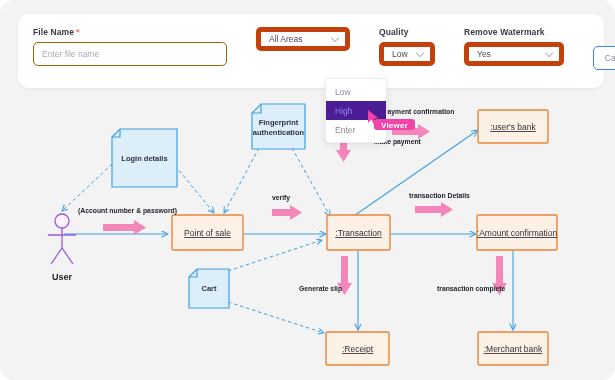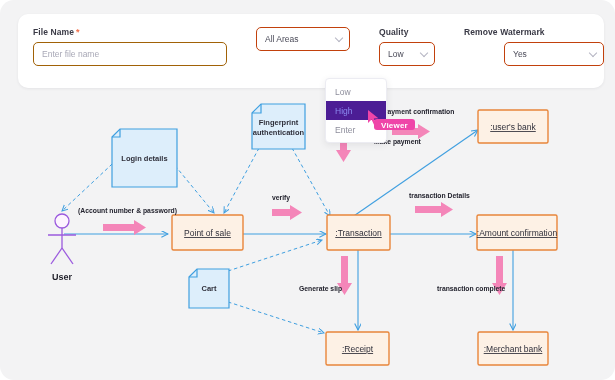--- a/index.html
+++ b/index.html
@@ -36,28 +36,28 @@
   .text-input {
     width: 194px; height: 24px;
     border: 1px solid #a16207; border-radius: 5px;
     background: #fff; font-size: 8.5px; color: #9a9aa8;
     padding: 0 8px; font-family: "Liberation Sans", sans-serif;
     outline: none;
   }
   .text-input::placeholder { color: #a8a8b6; }
   .select {
     position: relative;
-    height: 24px; border: 1px solid #c2410c; border-radius: 5px;
+    height: 24px; border: 5px solid #c2410c; border-radius: 5px;
     background: #fff; font-size: 8.5px; color: #4a4a58;
     display: flex; align-items: center; padding: 0 8px;
     cursor: pointer; white-space: nowrap;
   }
   .sel-area { width: 94px; }
   .sel-quality { width: 56px; }
-  .sel-watermark { width: 100px; margin-left: 40px; }
+  .sel-watermark { width: 100px; }
   .chev {
     position: absolute; right: 7px; top: 50%;
     width: 6px; height: 6px; margin-top: -4px;
     border-right: 1.2px solid #b4b4c2; border-bottom: 1.2px solid #b4b4c2;
     transform: rotate(45deg);
   }
   .btn-row { display: flex; gap: 8px; align-items: center; margin-top: 19px; }
   .btn {
     height: 24px; border-radius: 5px; font-size: 8.5px;
     display: flex; align-items: center; justify-content: center;

